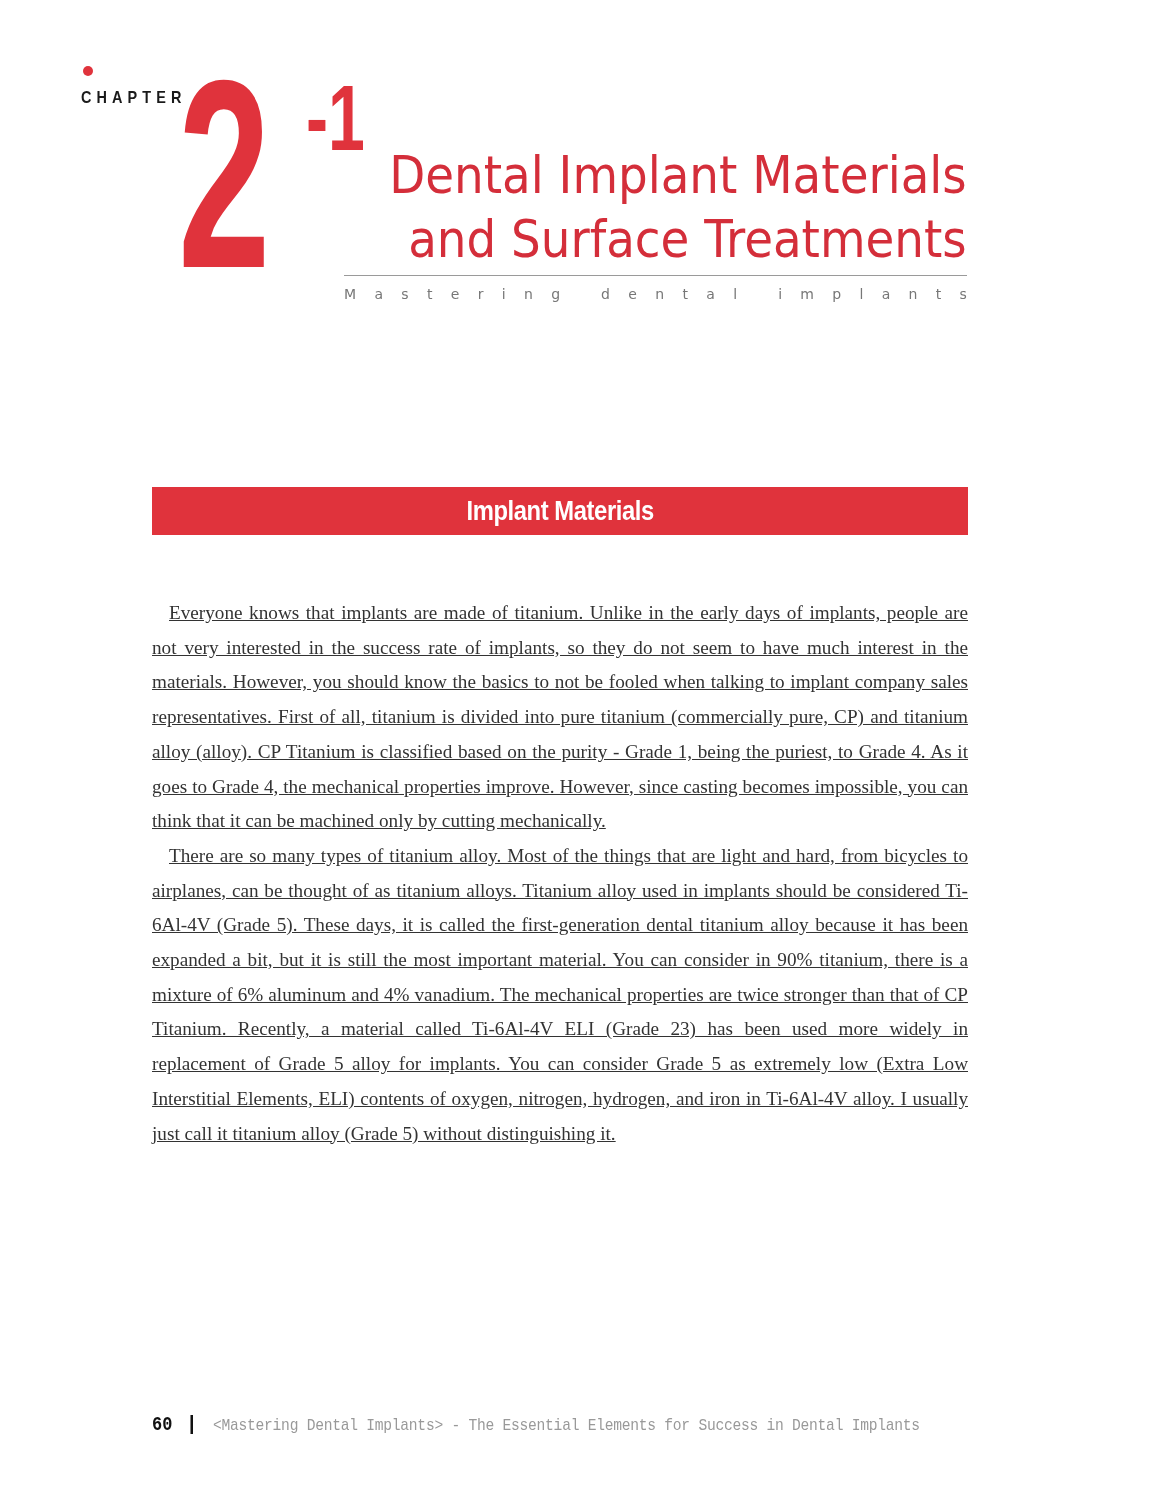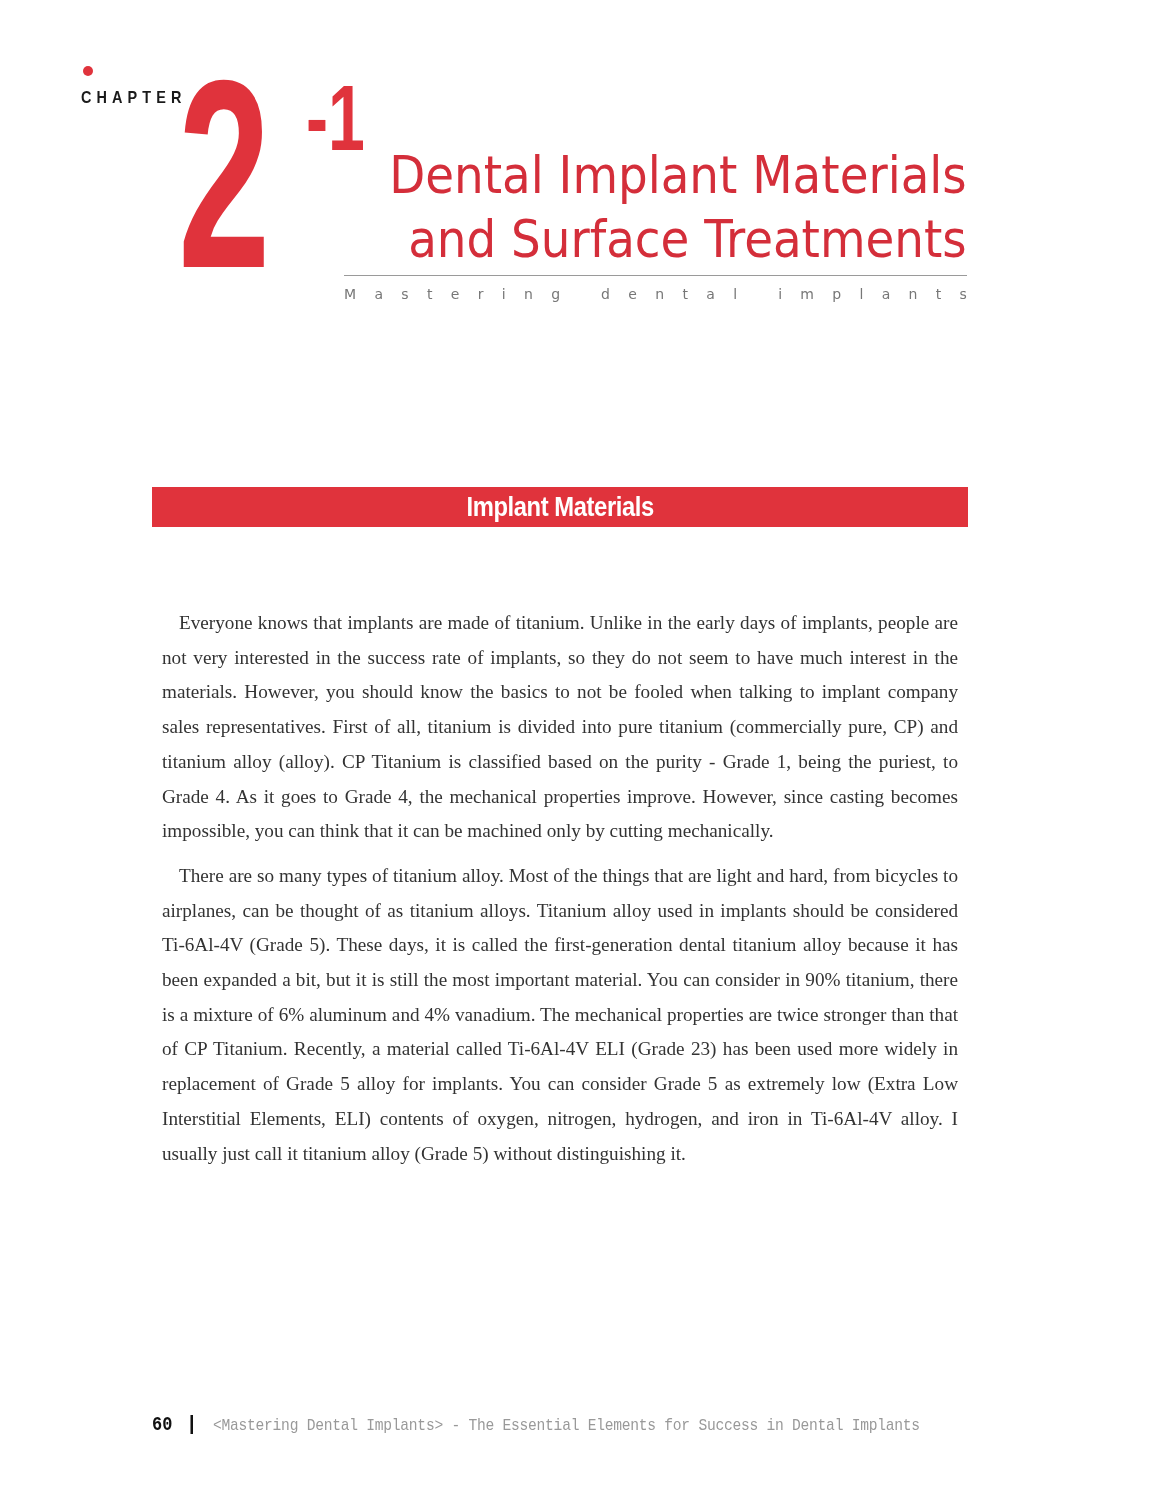--- a/index.html
+++ b/index.html
@@ -4,24 +4,24 @@
 <style>
   html, body { margin:0; padding:0; background:#ffffff; }
   body { width:1155px; height:1500px; position:relative; overflow:hidden; font-family:"Liberation Serif", serif; color:#333; }
   .dot { position:absolute; left:83px; top:66px; width:10px; height:10px; border-radius:50%; background:#e0333c; }
   .chapter-label { position:absolute; left:81px; top:88px; font-family:"Liberation Sans", sans-serif; font-weight:bold; font-size:17px; letter-spacing:6px; color:#1a1a1a; transform:scaleX(0.85); transform-origin:left top; }
   .big-num { position:absolute; left:178px; top:40px; font-family:"Liberation Sans", sans-serif; font-weight:bold; font-size:268px; line-height:1; color:#e0333c; letter-spacing:-6px; transform:scaleX(0.62); transform-origin:left top; }
   .sup-num { position:absolute; left:306px; top:72px; font-family:"Liberation Sans", sans-serif; font-weight:bold; font-size:92px; line-height:1; color:#e0333c; transform:scaleX(0.72); transform-origin:left top; }
   .title { position:absolute; right:188px; top:143px; text-align:right; font-family:"DejaVu Sans", sans-serif; font-size:52px; line-height:64px; color:#d42e3a; transform:scaleX(0.9); transform-origin:right top; white-space:nowrap; }
   .title-rule { position:absolute; left:344px; top:275px; width:623px; height:1px; background:#9a9a9a; }
   .subtitle { position:absolute; left:344px; top:286px; width:623px; display:flex; justify-content:space-between; font-family:"DejaVu Sans", sans-serif; font-size:14px; color:#777; }
-  .section-bar { position:absolute; left:152px; top:487px; width:816px; height:40px; background:#e0333c; display:flex; align-items:center; justify-content:center; }
+  .section-bar { position:absolute; left:152px; top:487px; width:816px; height:48px; background:#e0333c; display:flex; align-items:center; justify-content:center; }
   .section-bar span { font-family:"Liberation Sans", sans-serif; font-weight:bold; font-size:28px; color:#fff; transform:scaleX(0.85); letter-spacing:-0.5px; }
   .body-text { position:absolute; left:152px; top:596px; width:816px; font-size:19.2px; line-height:34.7px; color:#333; text-align:justify; }
-  .body-text p { margin:10px; text-indent:17px; }
+  .body-text p { margin:0; text-indent:17px;text-decoration:underline; }
   .footer { position:absolute; left:152px; top:1413px; font-family:Liberation Mono, monospace; white-space:nowrap; }
   .footer .pnum { font-weight:bold; font-size:20px; color:#111; display:inline-block; transform:scaleX(0.85); transform-origin:left center; }
   .footer .sep { font-weight:bold; font-size:20px; color:#111; margin:0 6px 0 0; }
   .footer .ftext { font-size:17px; color:#999; display:inline-block; transform:scaleX(0.86); transform-origin:left center; letter-spacing:-0.3px; }
 </style>
 </head>
 <body>
 
 <div class="dot"></div>
 <div class="chapter-label">CHAPTER</div>

